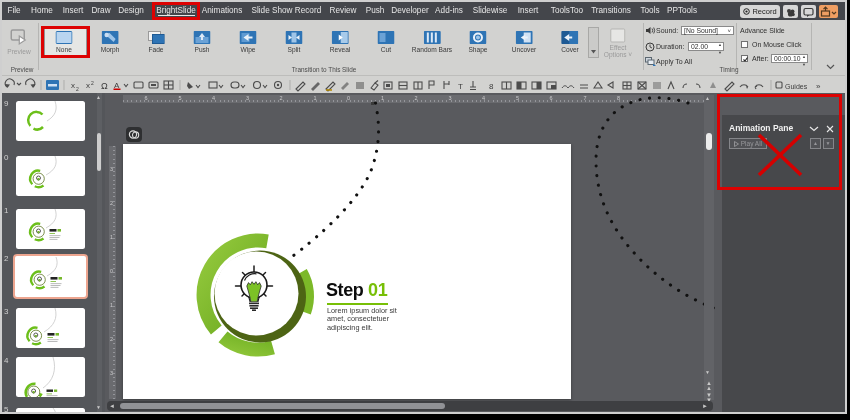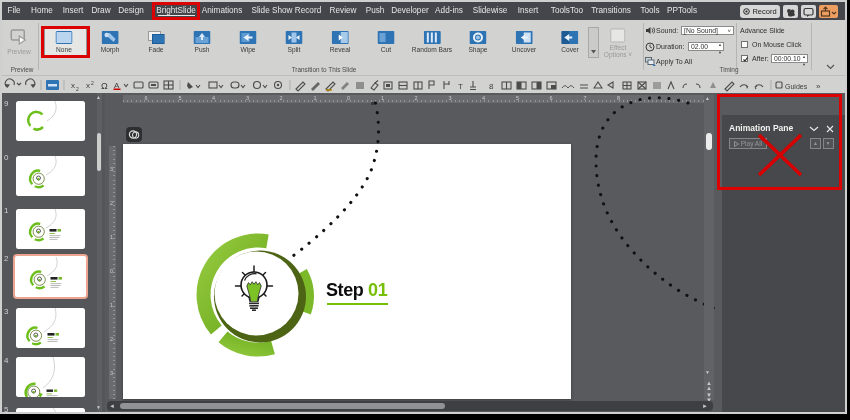--- a/index.html
+++ b/index.html
@@ -535,20 +535,21 @@
         </g>
 
         <g stroke="#111" stroke-width="3.1" fill="none" stroke-linecap="round" stroke-dasharray="0.1 9.6">
           <path d="M270.5,10 C275,32 275,52 267,75 C259,97 235,127 188,163"></path>
           <path d="M583,10 C560,2.5 540,3.5 525,10 C503,19 491,39 491,68 C491,100 503,129 524,154 C550,185 580,204 611,216"></path>
         </g>
       </svg>
 
       <div class="abs" style="left:221px;top:186.5px;font-size:18px;font-weight:bold;color:#0d0d0d;letter-spacing:-0.4px;">Step <span style="color:#77bf06">01</span></div>
       <div class="abs" style="left:222px;top:209.5px;width:61px;height:2.2px;background:#77bf06;"></div>
+      <div class="abs" style="left:222px;top:213.5px;font-size:7.3px;line-height:8.7px;color:#3a3a3a;">Lorem ipsum dolor sit<br>amet, consectetuer<br>adipiscing elit.</div>
 
       <div class="abs" style="left:598.5px;top:2px;width:10px;height:305px;background:#626367;"></div>
       <div class="abs" style="left:600px;top:2px;font-size:5px;color:#c9c9c9;">▲</div>
       <div class="abs" style="left:600.5px;top:40px;width:6px;height:17px;background:#ececec;border-radius:3px;"></div>
       <div class="abs" style="left:600px;top:276px;font-size:5px;color:#c9c9c9;">▼</div>
       <div class="abs" style="left:601px;top:288px;font-size:6px;color:#c9c9c9;line-height:5px;">▲<br>▲</div>
       <div class="abs" style="left:601px;top:300px;font-size:6px;color:#c9c9c9;line-height:5px;">▼<br>▼</div>
 
       <div class="abs" style="left:2px;top:308px;width:606px;height:10px;background:#3e3f42;border-radius:4px;"></div>
       <div class="abs" style="left:4px;top:309.5px;font-size:6px;color:#c9c9c9;">◄</div>

